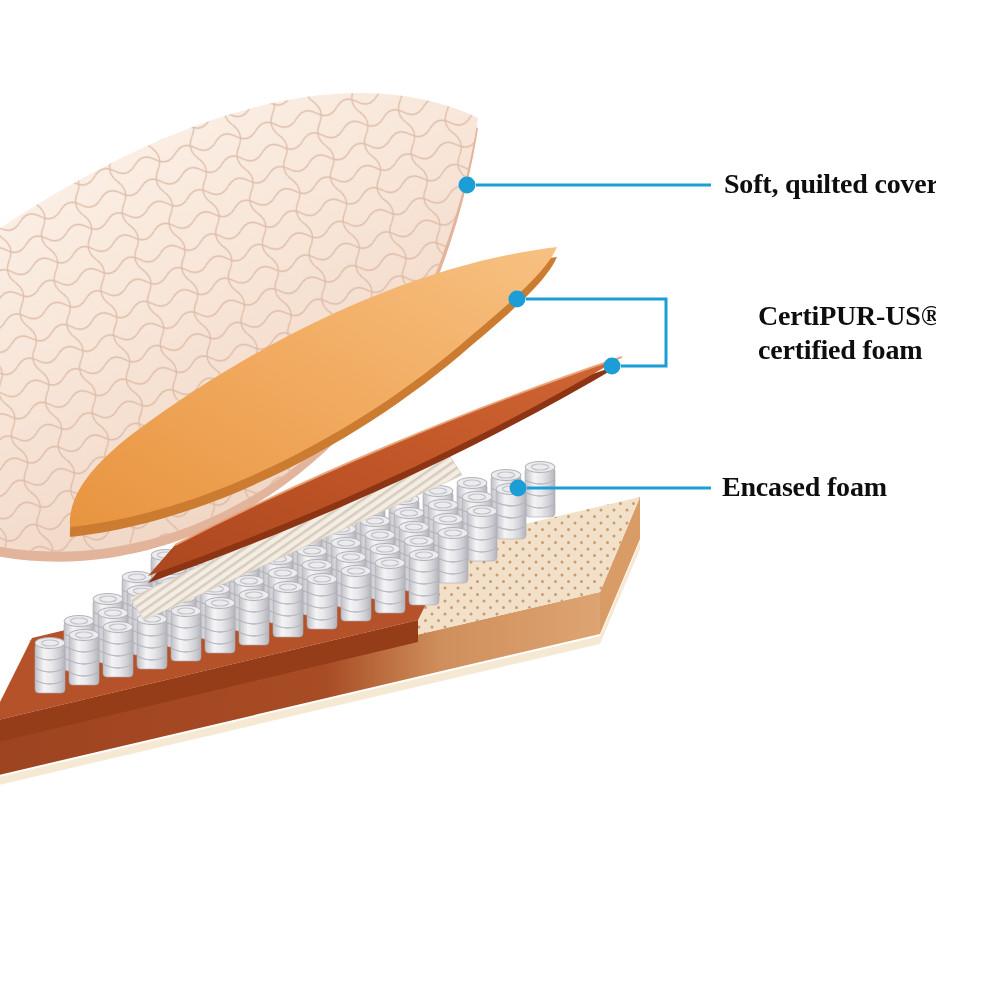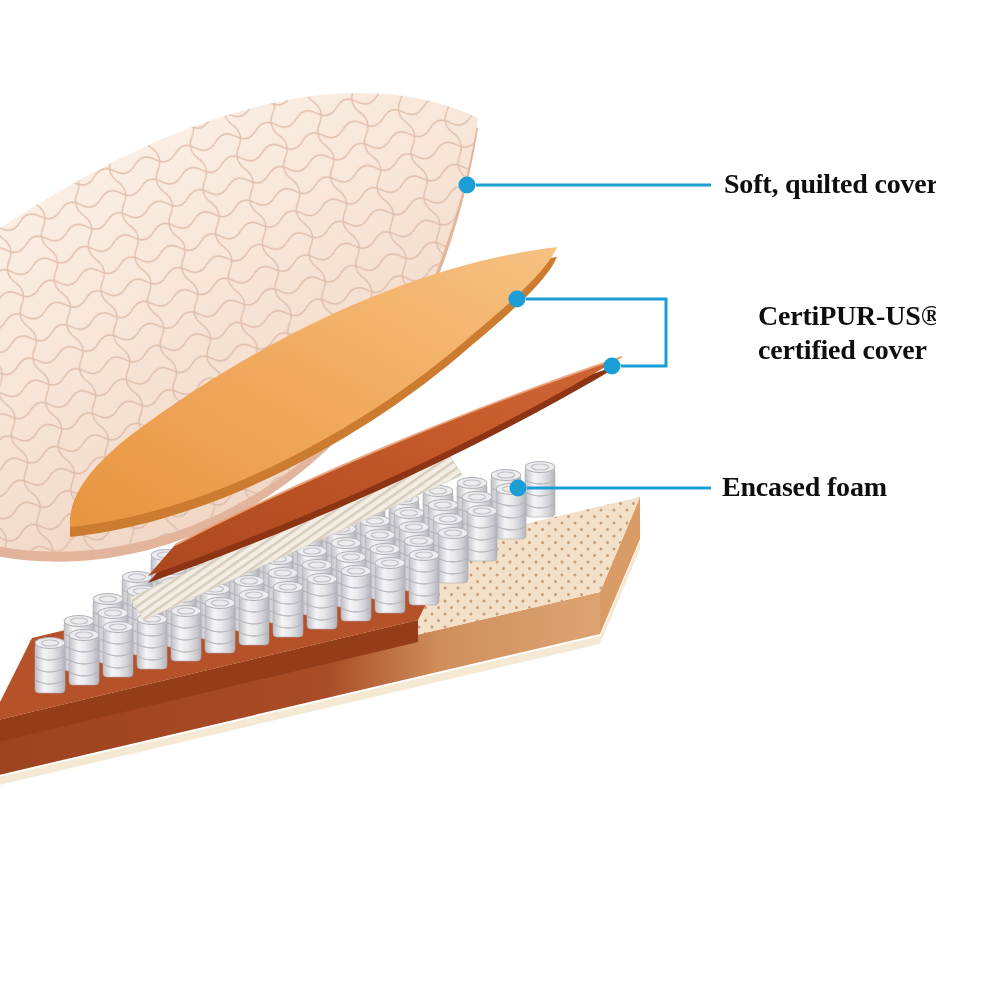--- a/index.html
+++ b/index.html
@@ -179,18 +179,18 @@
       <circle cx="517" cy="299" r="8.5"></circle>
       <circle cx="612" cy="366" r="8.5"></circle>
       <circle cx="518" cy="488" r="8.5"></circle>
     </g>
   </svg>
 
   <div class="label label-quilted">Soft, quilted cover</div>
 
   <div class="label label-foam">
     <div>CertiPUR-US®</div>
-    <div>certified cover</div>
+    <div>certified foam</div>
   </div>
 
   <div class="label label-coils">Encased foam</div>
 
 </div>
 
 </body></html>

